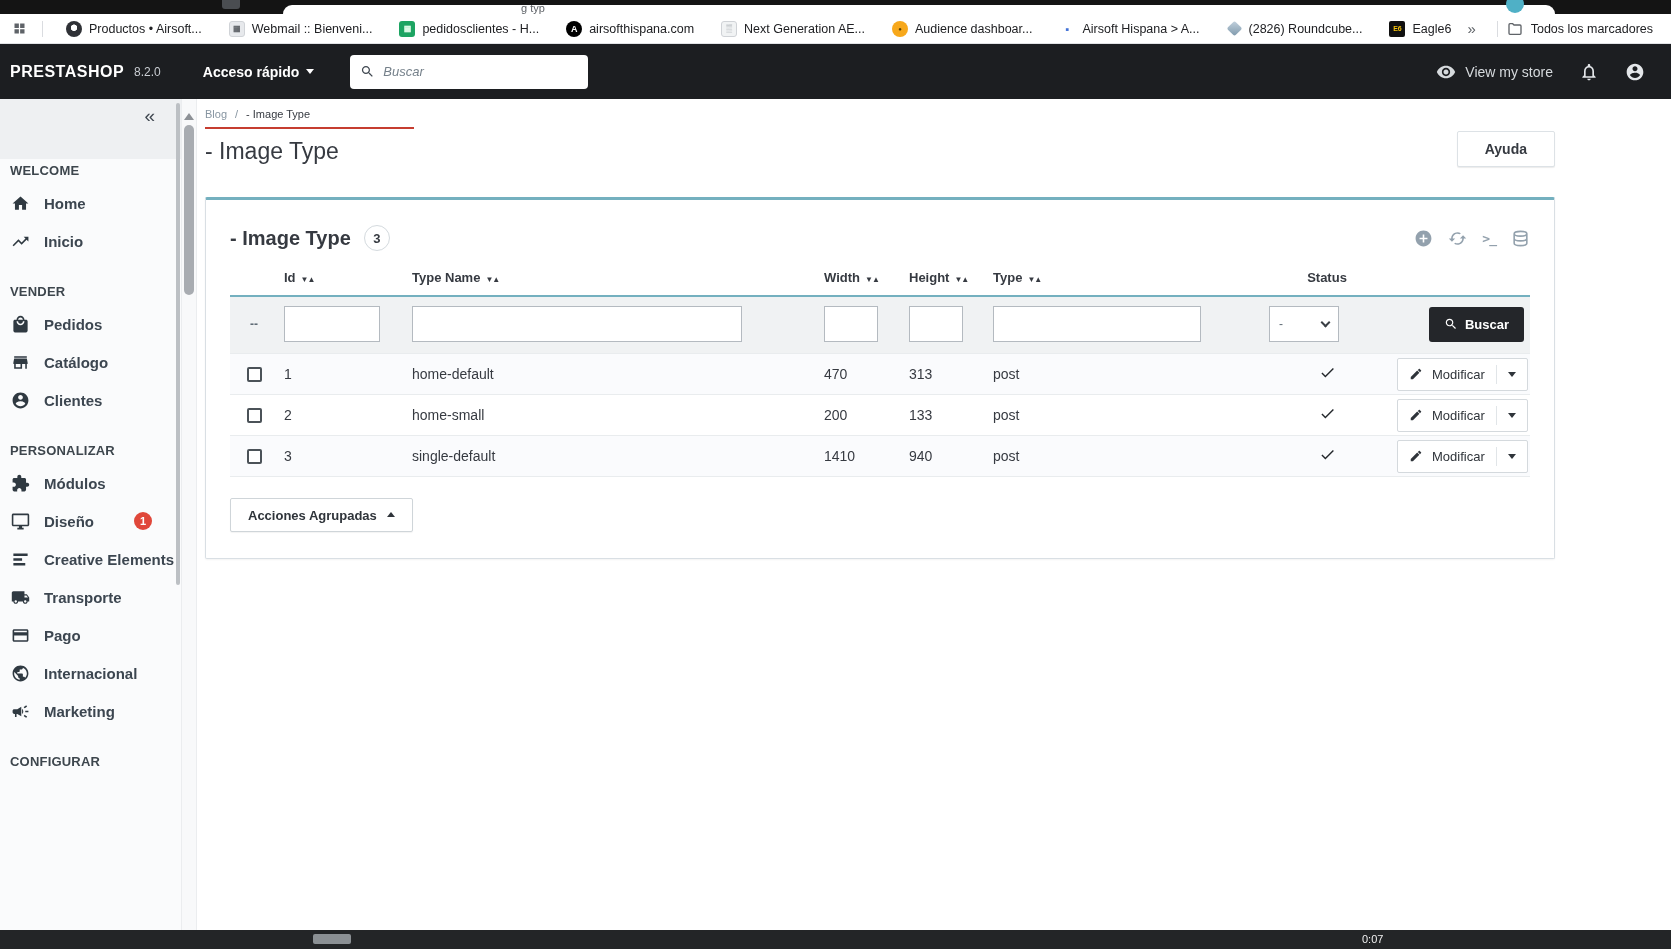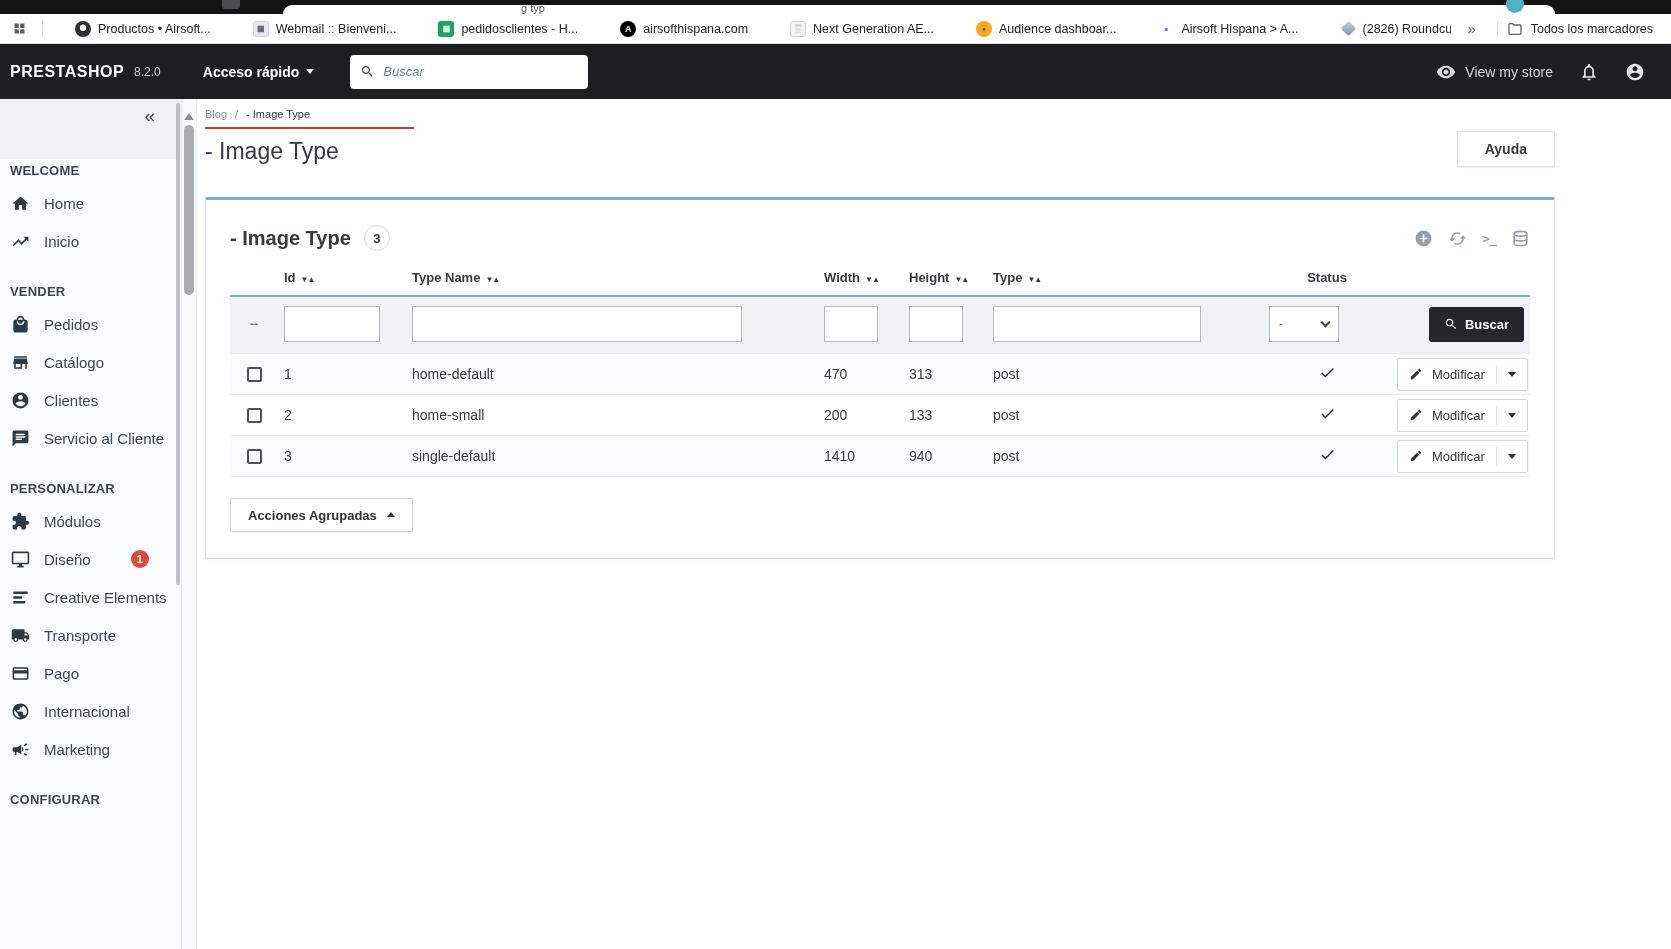--- a/index.html
+++ b/index.html
@@ -11,21 +11,21 @@
   .tab-shape { position:absolute; left:283px; right:116px; top:5px; bottom:0; background:#fff; border-radius:10px 10px 0 0; overflow:hidden; }
   .tab-frag { position:absolute; left:238px; top:-3px; font-size:11px; color:#5f6368; }
   .mini-rect { position:absolute; left:222px; top:0; width:18px; height:9px; background:#4a4d51; border-radius:0 0 3px 3px; }
   .profile-dot { position:absolute; left:1506px; top:-5px; width:18px; height:18px; border-radius:50%; background:#4fb0c6; }
 
   
   .bookmarks-bar { height:30px; background:#fff; border-bottom:1px solid #e1e3e6; display:flex; align-items:center; padding:0 10px; }
   .apps-icon { color:#5f6368; display:flex; margin:0 6px 0 2px; }
   .apps-icon svg { width:15px; height:15px; }
   .bm-sep { width:1px; height:16px; background:#dadce0; margin:0 9px; }
-  .bm-list { display:flex; flex:1; gap:42px; overflow:hidden; margin-left:23px; white-space:nowrap; }
+  .bm-list { display:flex; flex:1; gap:27px; overflow:hidden; margin-left:14px; white-space:nowrap; }
   .bm-item { display:flex; align-items:center; gap:7px; font-size:12.5px; color:#202124; cursor:pointer; }
   .fav { width:16px; height:16px; border-radius:3px; display:inline-flex; align-items:center; justify-content:center; font-size:8px; font-weight:700; flex:0 0 auto; }
   .fav-productos { background:radial-gradient(circle at 50% 42%, #fff 0 3px, #2f3136 3.5px); border-radius:50%; color:#fff; }
   .fav-webmail { background:#e7e9ec; color:#5f6368; border:1px solid #d0d3d7; }
   .fav-sheets { background:#1da462; color:#eaffef; }
   .fav-airsoft-a { background:#000; border-radius:50%; color:#fff; font-size:9px; }
   .fav-nextgen { background:#f1f3f4; border:1px solid #cfd2d6; color:#9aa0a6; }
   .fav-audience { background:#f7a81b; border-radius:50%; color:#5b4000; font-size:6px; }
   .fav-hispana-dot { background:transparent; color:#4272d7; font-size:11px; }
   .fav-roundcube { background:linear-gradient(135deg,#c3d2de,#7e98ab); transform:rotate(45deg); border-radius:2px; width:11px; height:11px; margin:2px; }
@@ -56,21 +56,21 @@
   .sidebar-top { height:60px; background:#eef0f2; position:relative; }
   .collapse { position:absolute; right:26px; top:6px; font-size:19px; color:#3f4750; cursor:pointer; }
   .sb-scroll { position:absolute; right:1px; top:4px; width:4px; height:482px; background:#bcc0c4; border-radius:2px; }
   .sb-section { margin-top:24px; }
   .sb-section:first-child { margin-top:4px; }
   .sb-title { font-size:13px; font-weight:700; color:#3d464d; padding:0 0 0 10px; letter-spacing:.2px; }
   .sb-items { margin-top:6px; }
   .sb-item { height:38px; display:flex; align-items:center; padding-left:11px; cursor:pointer; color:#37424c; }
   .sb-icon { width:19px; height:19px; display:flex; color:#2f3941; flex:0 0 auto; }
   .sb-icon svg { width:19px; height:19px; }
-  .sb-label { margin-left:14px; font-size:15px; color:#3c4650; }
+  .sb-label { margin-left:14px; font-size:15px; color:#3c4650;font-weight:bold; }
   .sb-badge { margin-left:40px; min-width:18px; height:18px; border-radius:50%; background:#e0473a; color:#fff; font-size:11px; font-weight:700; display:inline-flex; align-items:center; justify-content:center; }
 
   .vscroll { width:16px; background:#f8f9fa; border-left:1px solid #ebedef; border-right:1px solid #ebedef; position:relative; flex:0 0 auto; }
   .vs-arrow { position:absolute; top:9px; left:2px; width:0; height:0; border:5px solid transparent; border-bottom:7px solid #8d9196; }
   .vs-thumb { position:absolute; top:26px; left:2px; width:10px; height:170px; background:#a8acb1; border-radius:5px; }
 
   .content { flex:1; background:#fff; padding:6px 116px 0 8px; position:relative; }
   .crumbs { display:flex; align-items:center; gap:8px; font-size:11px; padding-top:3px; }
   .crumb-parent { color:#8795a1; cursor:pointer; }
   .crumb-sep { color:#8795a1; }
@@ -278,28 +278,20 @@
                 </span>
                 <span class="sb-label">Catálogo</span>
               </div>
               <div class="sb-item">
                 <span class="sb-icon">
                   <svg viewBox="0 0 24 24" fill="currentColor">
                     <path d="M12 2C6.48 2 2 6.48 2 12s4.48 10 10 10 10-4.48 10-10S17.52 2 12 2zm0 3c1.66 0 3 1.34 3 3s-1.34 3-3 3-3-1.34-3-3 1.34-3 3-3zm0 14.2c-2.5 0-4.71-1.28-6-3.22.03-1.99 4-3.08 6-3.08 1.99 0 5.97 1.09 6 3.08-1.29 1.94-3.5 3.22-6 3.22z"></path>
                   </svg>
                 </span>
                 <span class="sb-label">Clientes</span>
-              </div>
-              <div class="sb-item">
-                <span class="sb-icon">
-                  <svg viewBox="0 0 24 24" fill="currentColor">
-                    <path d="M20 2H4c-1.1 0-1.99.9-1.99 2L2 22l4-4h14c1.1 0 2-.9 2-2V4c0-1.1-.9-2-2-2zM6 9h12v2H6V9zm8 5H6v-2h8v2zm4-6H6V6h12v2z"></path>
-                  </svg>
-                </span>
-                <span class="sb-label">Servicio al Cliente</span>
               </div>
             </div>
           </div>
           <div class="sb-section">
             <div class="sb-title">PERSONALIZAR</div>
             <div class="sb-items">
               <div class="sb-item">
                 <span class="sb-icon">
                   <svg viewBox="0 0 24 24" fill="currentColor">
                     <path d="M20.5 11H19V7c0-1.1-.9-2-2-2h-4V3.5C13 2.12 11.88 1 10.5 1S8 2.12 8 3.5V5H4c-1.1 0-1.99.9-1.99 2v3.8H3.5c1.49 0 2.7 1.21 2.7 2.7s-1.21 2.7-2.7 2.7H2V20c0 1.1.9 2 2 2h3.8v-1.5c0-1.49 1.21-2.7 2.7-2.7 1.49 0 2.7 1.21 2.7 2.7V22H17c1.1 0 2-.9 2-2v-4h1.5c1.38 0 2.5-1.12 2.5-2.5S21.88 11 20.5 11z"></path>
@@ -531,14 +523,18 @@
 
           <button class="btn-bulk">
             <span>Acciones Agrupadas</span>
             <span class="caret-up-dk"></span>
           </button>
         </div>
       </section>
     </main>
   </div>
 
+  <div class="bottom-bar">
+    <span class="bb-pill"></span>
+    <span class="bb-time">0:07</span>
+  </div>
 
 </div>
 
 </body></html>

